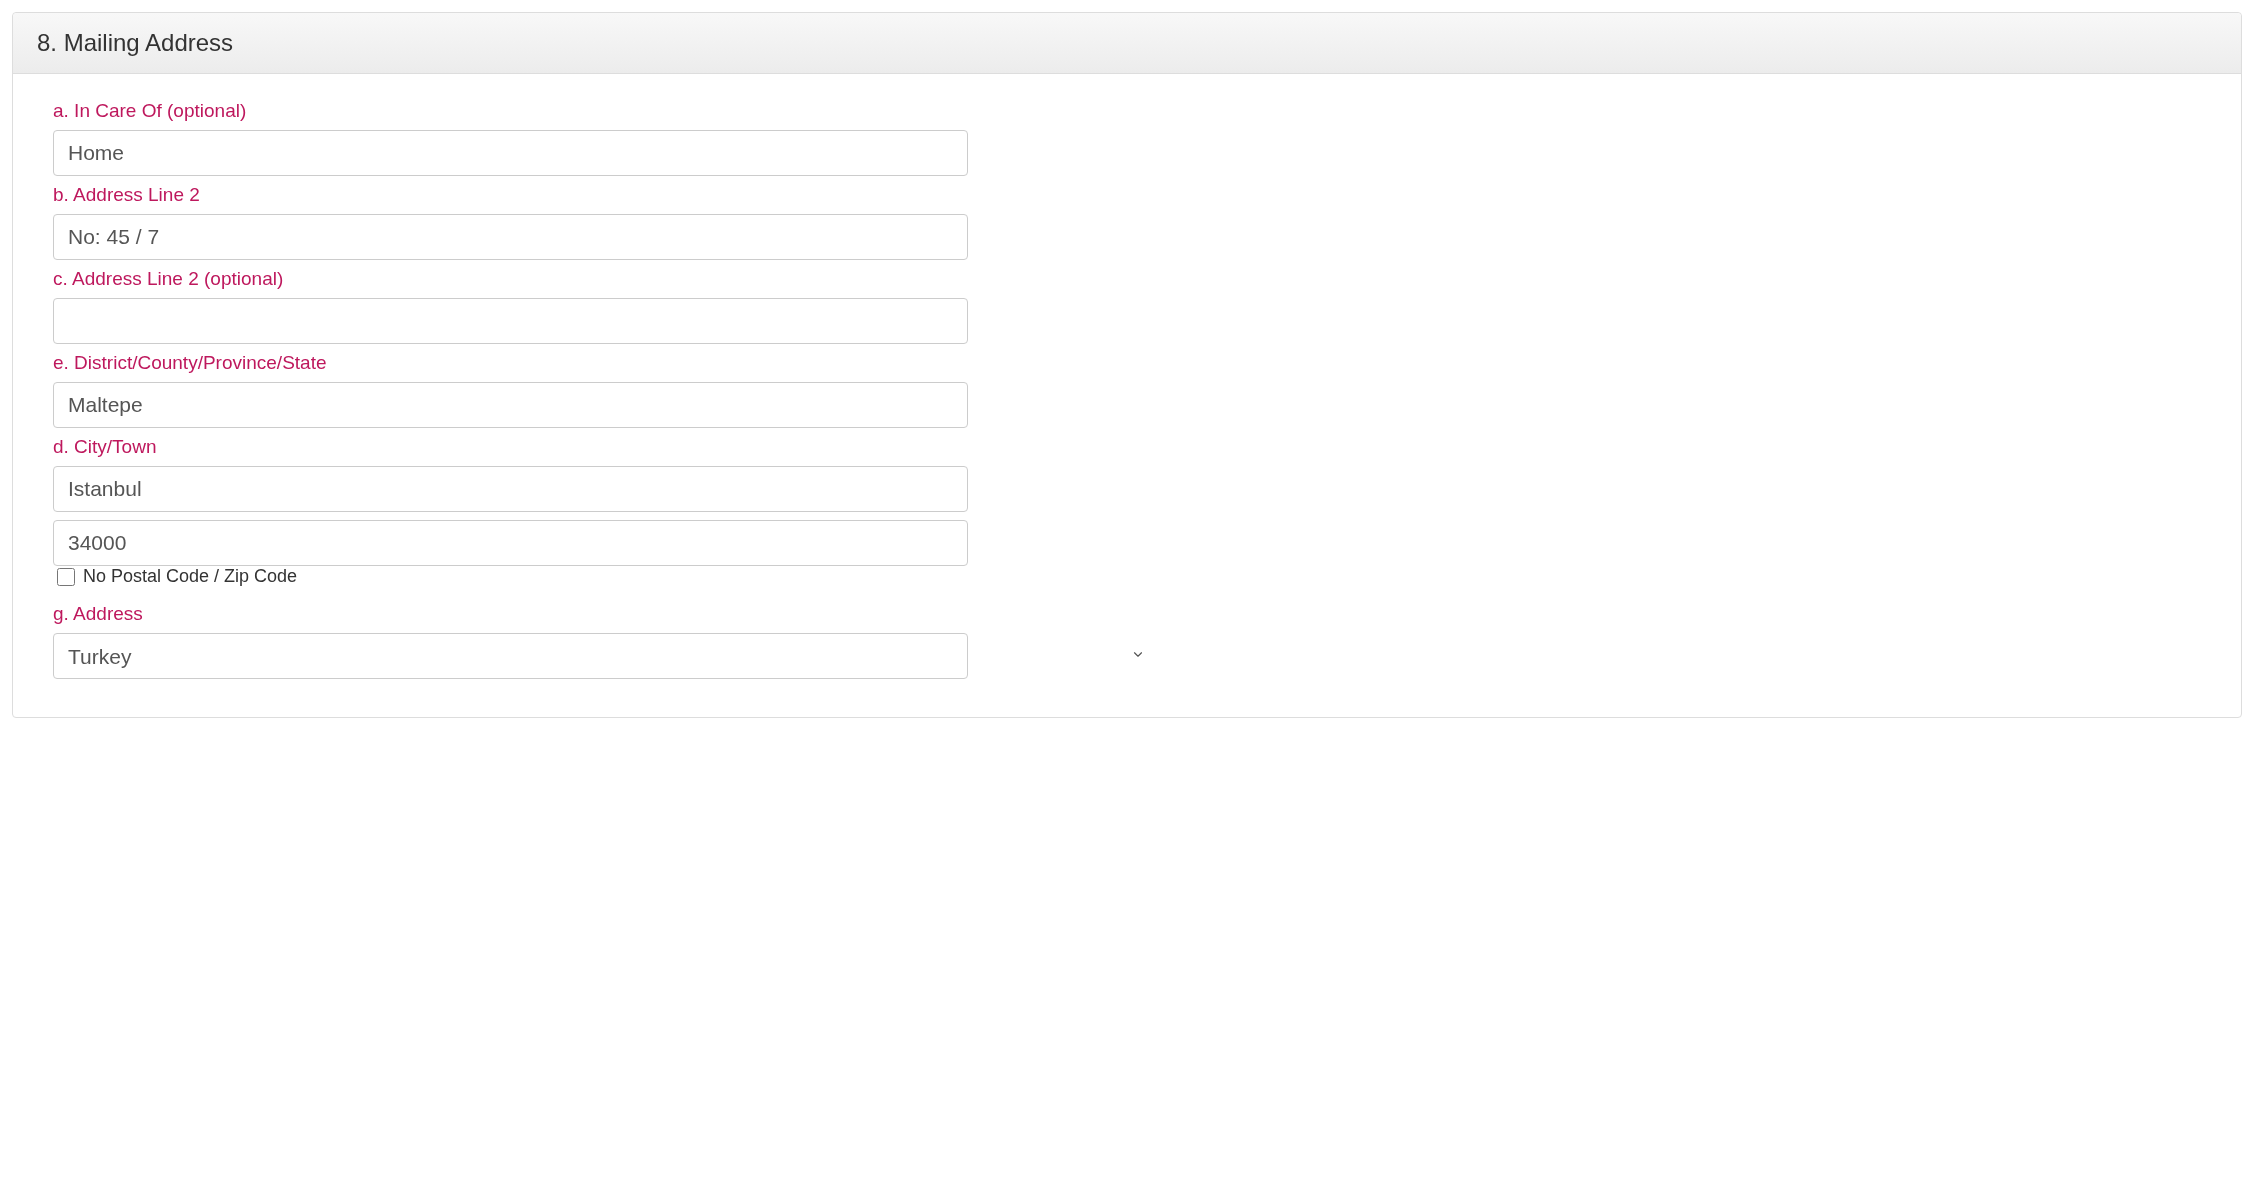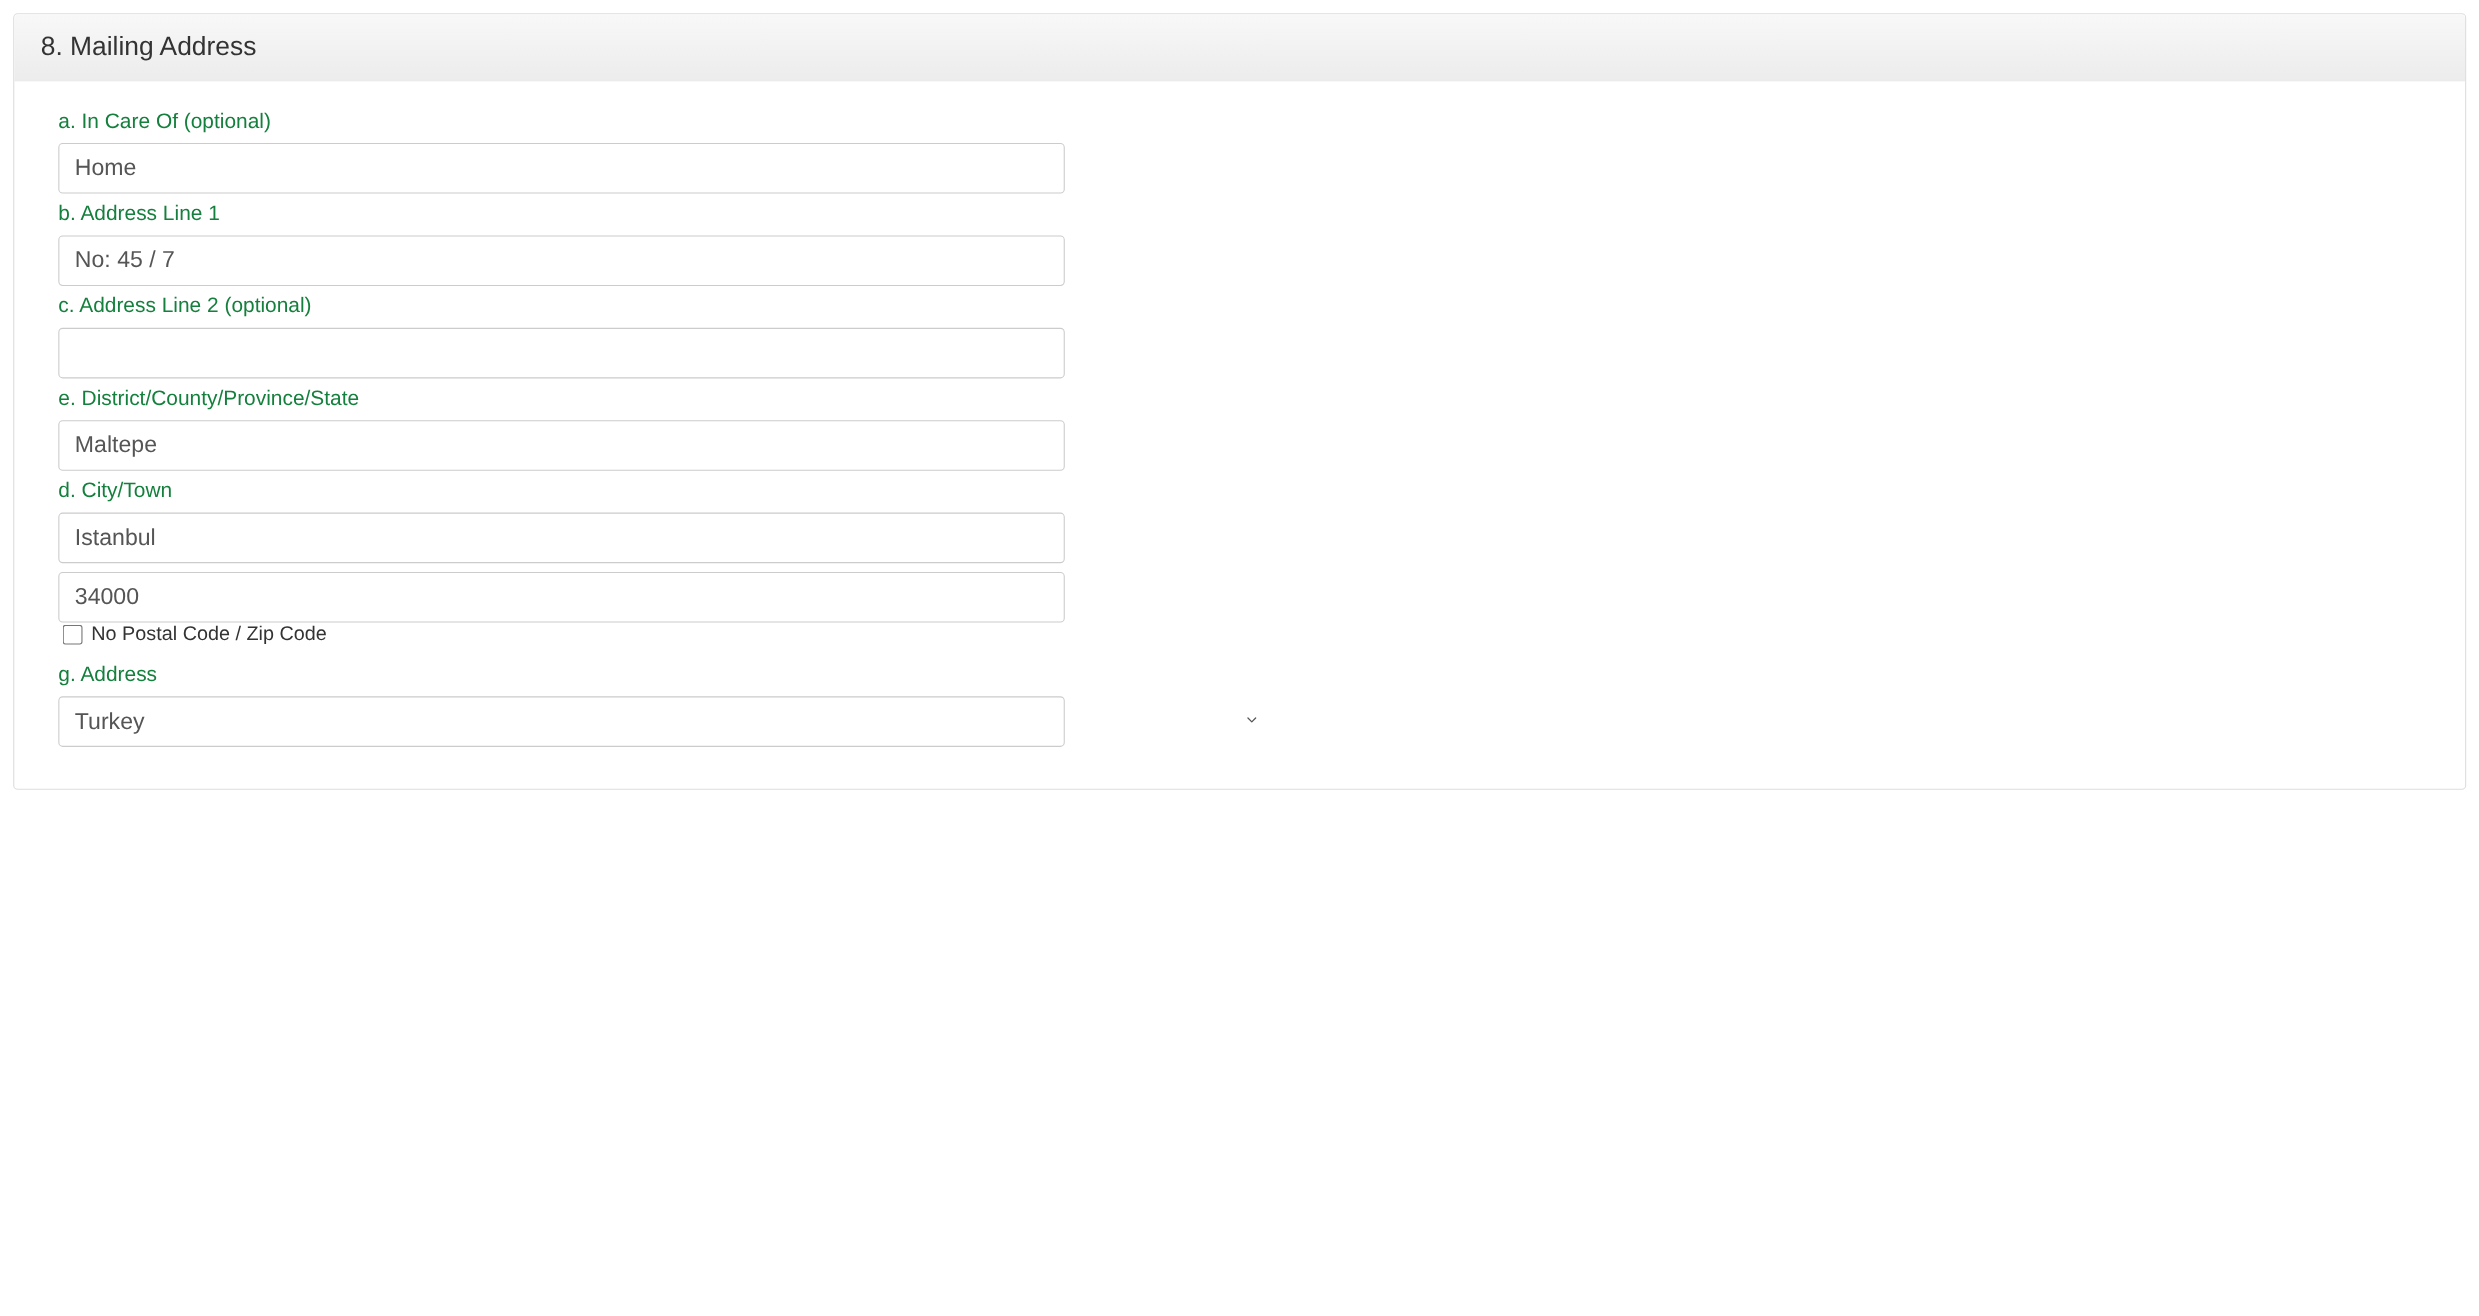--- a/index.html
+++ b/index.html
@@ -25,21 +25,21 @@
     color: #333;
   }
   .panel-body {
     padding: 26px 40px 30px 40px;
   }
   .field-row {
     margin-bottom: 8px;
   }
   .field-label {
     font-size: 19px;
-    color: #15803d;
+    color: #be185d;
     margin-bottom: 8px;
     display: block;
   }
   .text-input, .select-input {
     width: 915px;
     max-width: 100%;
     height: 46px;
     padding: 8px 14px;
     font-size: 21px;
     color: #555;
@@ -92,21 +92,21 @@
 <div class="panel">
   <div class="panel-header">8. Mailing Address</div>
   <div class="panel-body">
 
     <div class="field-row">
       <label class="field-label">a. In Care Of (optional)</label>
       <input type="text" class="text-input" value="Home" style="">
     </div>
 
     <div class="field-row">
-      <label class="field-label">b. Address Line 1</label>
+      <label class="field-label">b. Address Line 2</label>
       <input type="text" class="text-input" value="No: 45 / 7" style="">
     </div>
 
     <div class="field-row">
       <label class="field-label">c. Address Line 2 (optional)</label>
       <input type="text" class="text-input" value="" style="">
     </div>
 
     <div class="field-row">
       <label class="field-label">e. District/County/Province/State</label>

